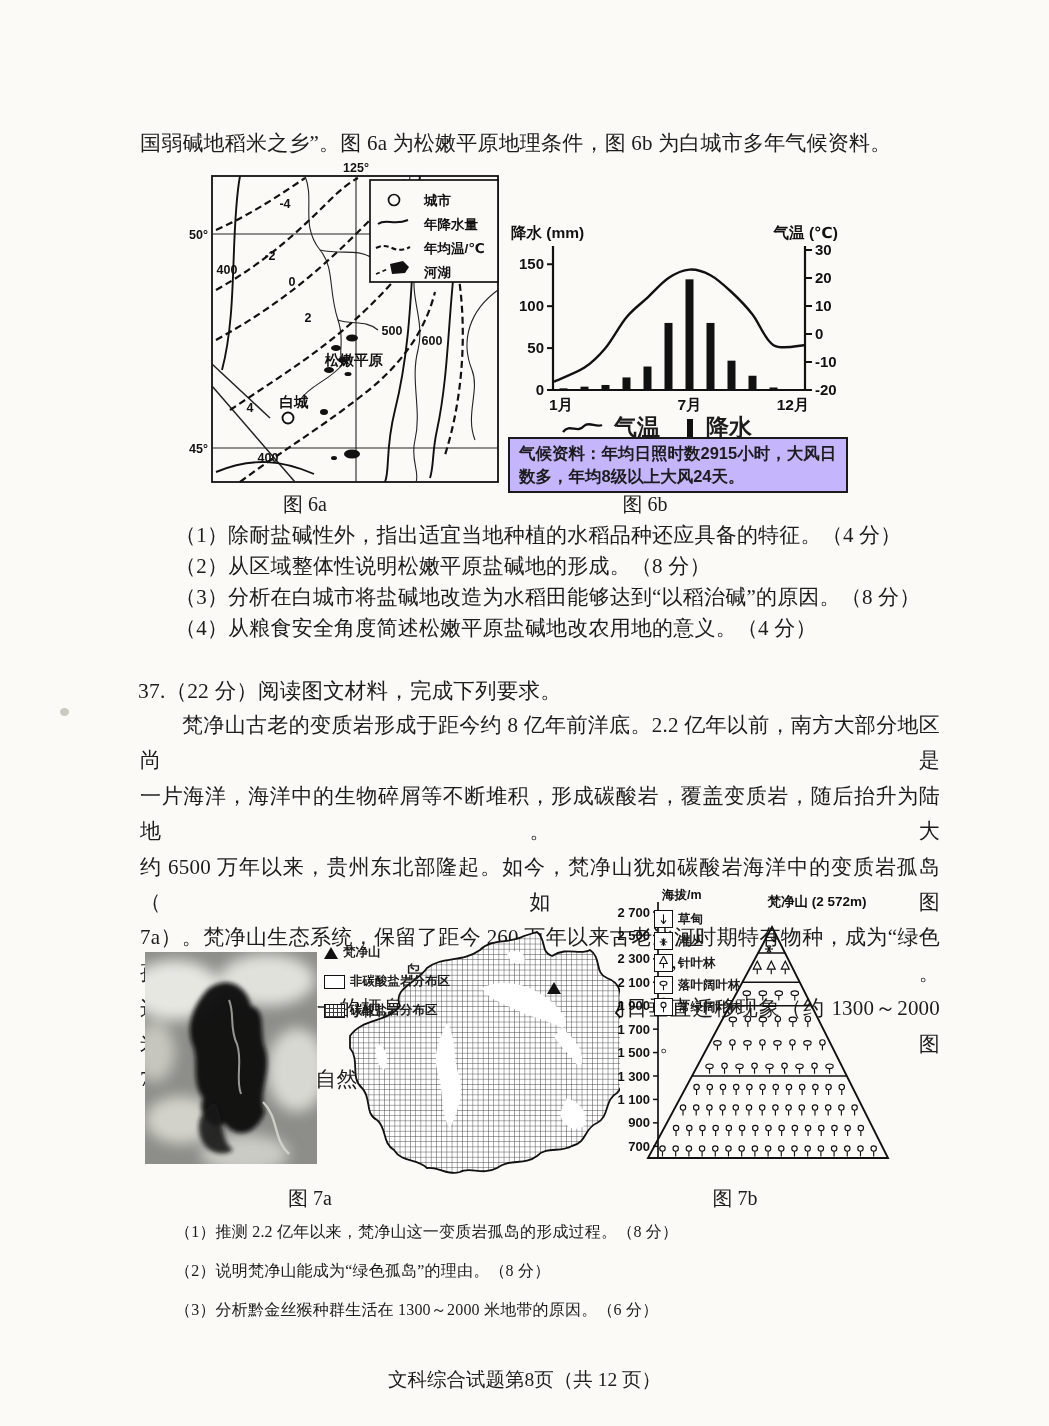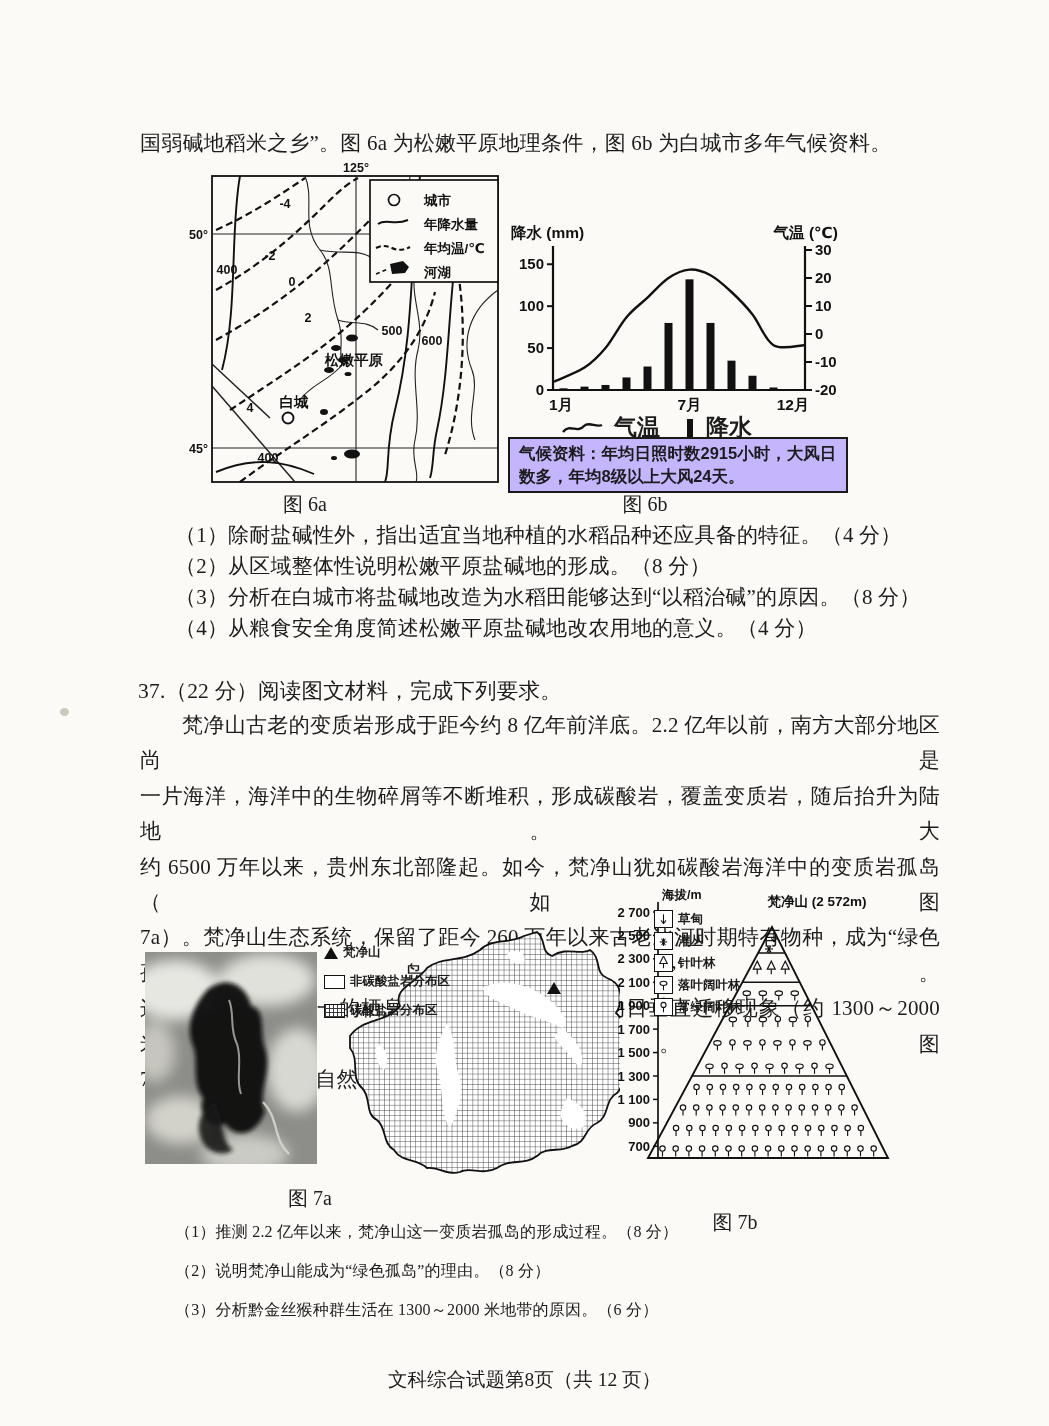--- a/index.html
+++ b/index.html
@@ -715,21 +715,21 @@
                 <line stroke="#111" fill="none" stroke-width="1.15" x1="8" y1="7.9" x2="8" y2="13.1"></line>
               </g>
             </svg>
           </span>
         <span>常绿阔叶林</span>
       </div>
     </div>
   </div>
 
   <div class="caption" style="left:250px;top:1185px;width:120px;">图 7a</div>
-  <div class="caption" style="left:675px;top:1185px;width:120px;margin-top:24px;">图 7b</div>
+  <div class="caption" style="left:675px;top:1185px;width:120px;">图 7b</div>
 
   <div class="txt qlist" style="left:175px;top:1212px;line-height:39px;font-size:16px;">
     <div>（1）推测 2.2 亿年以来，梵净山这一变质岩孤岛的形成过程。（8 分）</div>
     <div>（2）说明梵净山能成为“绿色孤岛”的理由。（8 分）</div>
     <div>（3）分析黔金丝猴种群生活在 1300～2000 米地带的原因。（6 分）</div>
   </div>
 
   <div class="footer" style="top:1322px;margin-top:44px;">文科综合试题第8页（共 12 页）</div>
   <div class="smudge"></div>
 </div>

